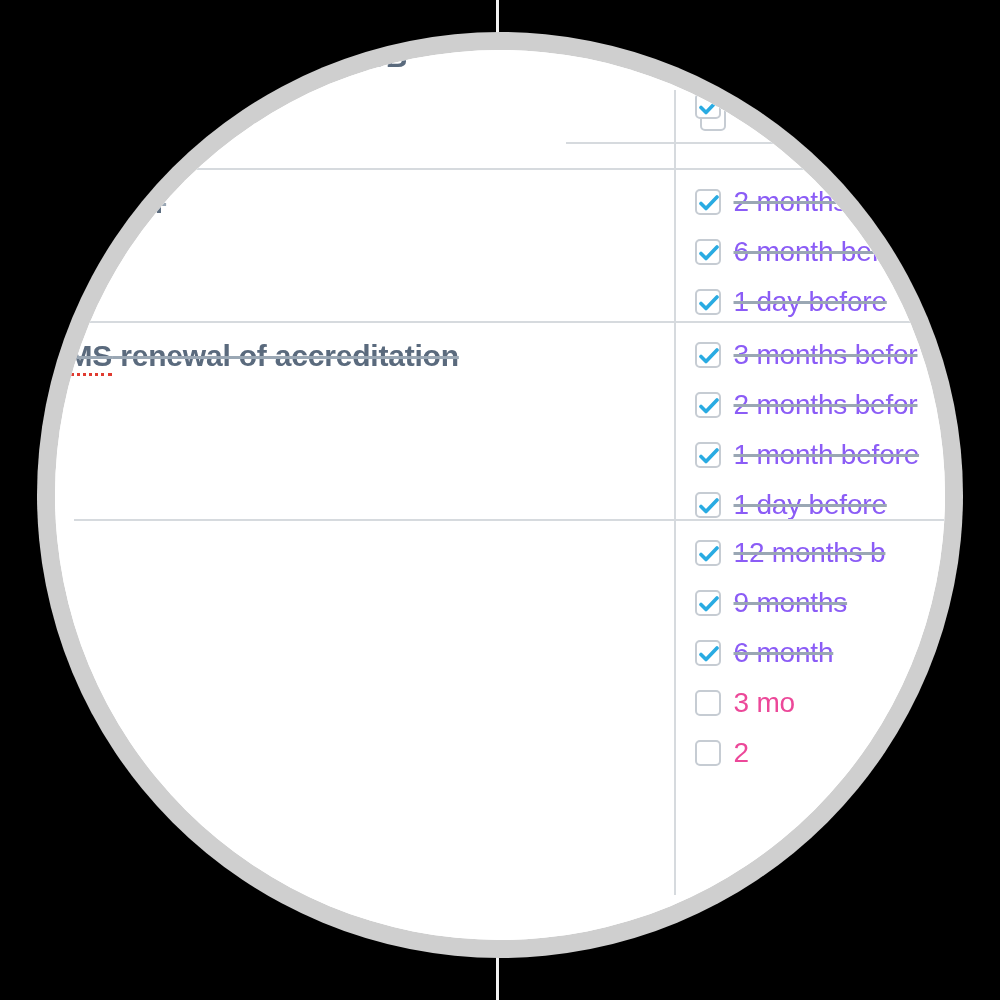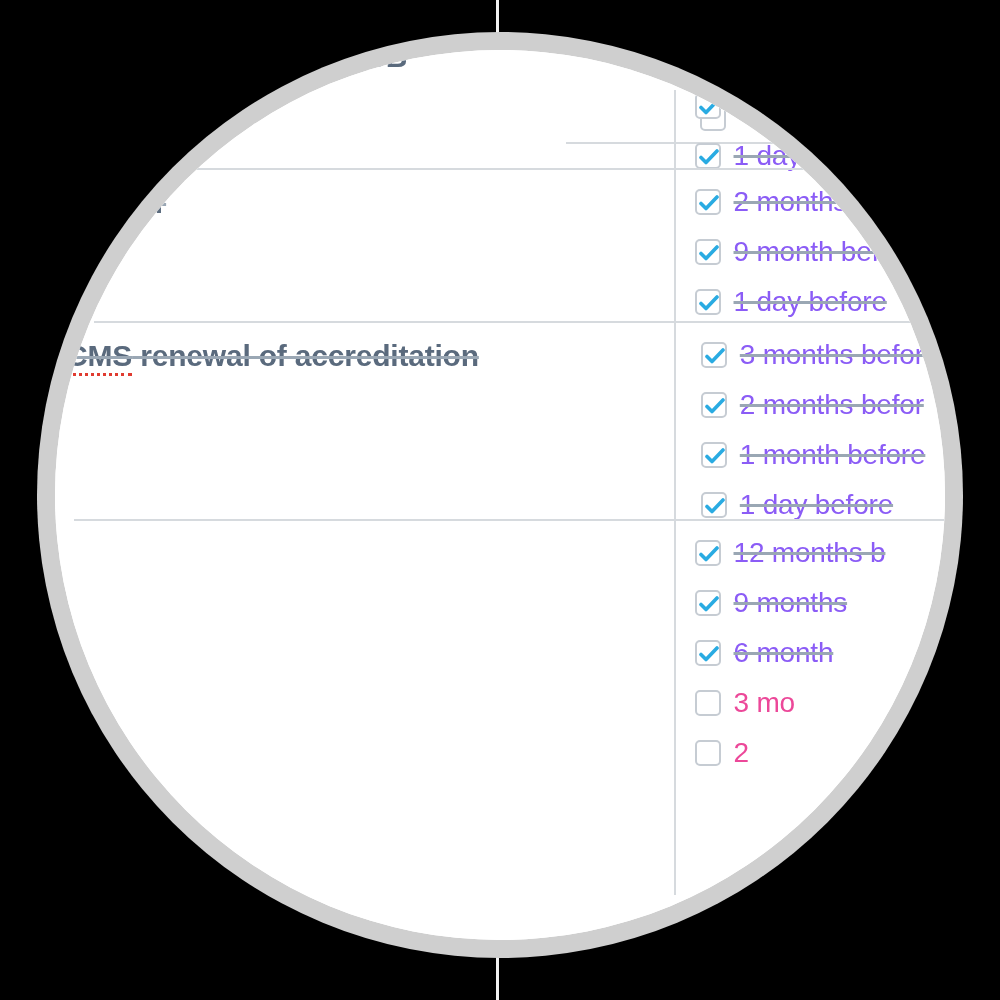--- a/index.html
+++ b/index.html
@@ -248,28 +248,20 @@
               <span class="reminder-label">6 we</span>
             </div>
             <div class="reminder done">
               <span class="cb">
                 <svg width="20" height="18" viewBox="0 0 20 18">
                     <path d="M2 9.5 L7 14.5 L18 3" fill="none" stroke="#29abe2" stroke-width="3.6" stroke-linecap="round" stroke-linejoin="round"></path>
                   </svg>
               </span>
               <span class="reminder-label">2 weeks</span>
             </div>
-            <div class="reminder done">
-              <span class="cb">
-                <svg width="20" height="18" viewBox="0 0 20 18">
-                    <path d="M2 9.5 L7 14.5 L18 3" fill="none" stroke="#29abe2" stroke-width="3.6" stroke-linecap="round" stroke-linejoin="round"></path>
-                  </svg>
-              </span>
-              <span class="reminder-label">1 day befo</span>
-            </div>
           </div>
         </div>
 
         <div class="row" style="height:153px;">
           <div class="row-sep full" style="top:0px;"></div>
           <div class="cell-task">
             <div class="task-title">
               <span class="cb edit">
                 <svg width="20" height="20" viewBox="0 0 20 20">
                     <path d="M14.5 1.8 L17.6 4.9 L6.4 16.1 L2.6 17.2 L3.7 13.4 Z" fill="#29abe2"></path>
@@ -286,34 +278,34 @@
                   </svg>
               </span>
               <span class="reminder-label">2 months be</span>
             </div>
             <div class="reminder done">
               <span class="cb">
                 <svg width="20" height="18" viewBox="0 0 20 18">
                     <path d="M2 9.5 L7 14.5 L18 3" fill="none" stroke="#29abe2" stroke-width="3.6" stroke-linecap="round" stroke-linejoin="round"></path>
                   </svg>
               </span>
-              <span class="reminder-label">9 month befor</span>
+              <span class="reminder-label">6 month befor</span>
             </div>
             <div class="reminder done">
               <span class="cb">
                 <svg width="20" height="18" viewBox="0 0 20 18">
                     <path d="M2 9.5 L7 14.5 L18 3" fill="none" stroke="#29abe2" stroke-width="3.6" stroke-linecap="round" stroke-linejoin="round"></path>
                   </svg>
               </span>
               <span class="reminder-label">1 day before</span>
             </div>
           </div>
         </div>
 
-        <div class="row" style="height:198px;margin-left:20px;">
+        <div class="row" style="height:198px;">
           <div class="row-sep wide" style="top:0px;"></div>
           <div class="cell-task">
             <div class="task-title">
               <span class="cb">
                 <svg width="20" height="18" viewBox="0 0 20 18">
                     <path d="M2 9.5 L7 14.5 L18 3" fill="none" stroke="#29abe2" stroke-width="3.6" stroke-linecap="round" stroke-linejoin="round"></path>
                   </svg>
               </span>
               <span class="task-label done"><span class="spell">CMS</span><span> renewal of accreditation</span></span>
             </div>

